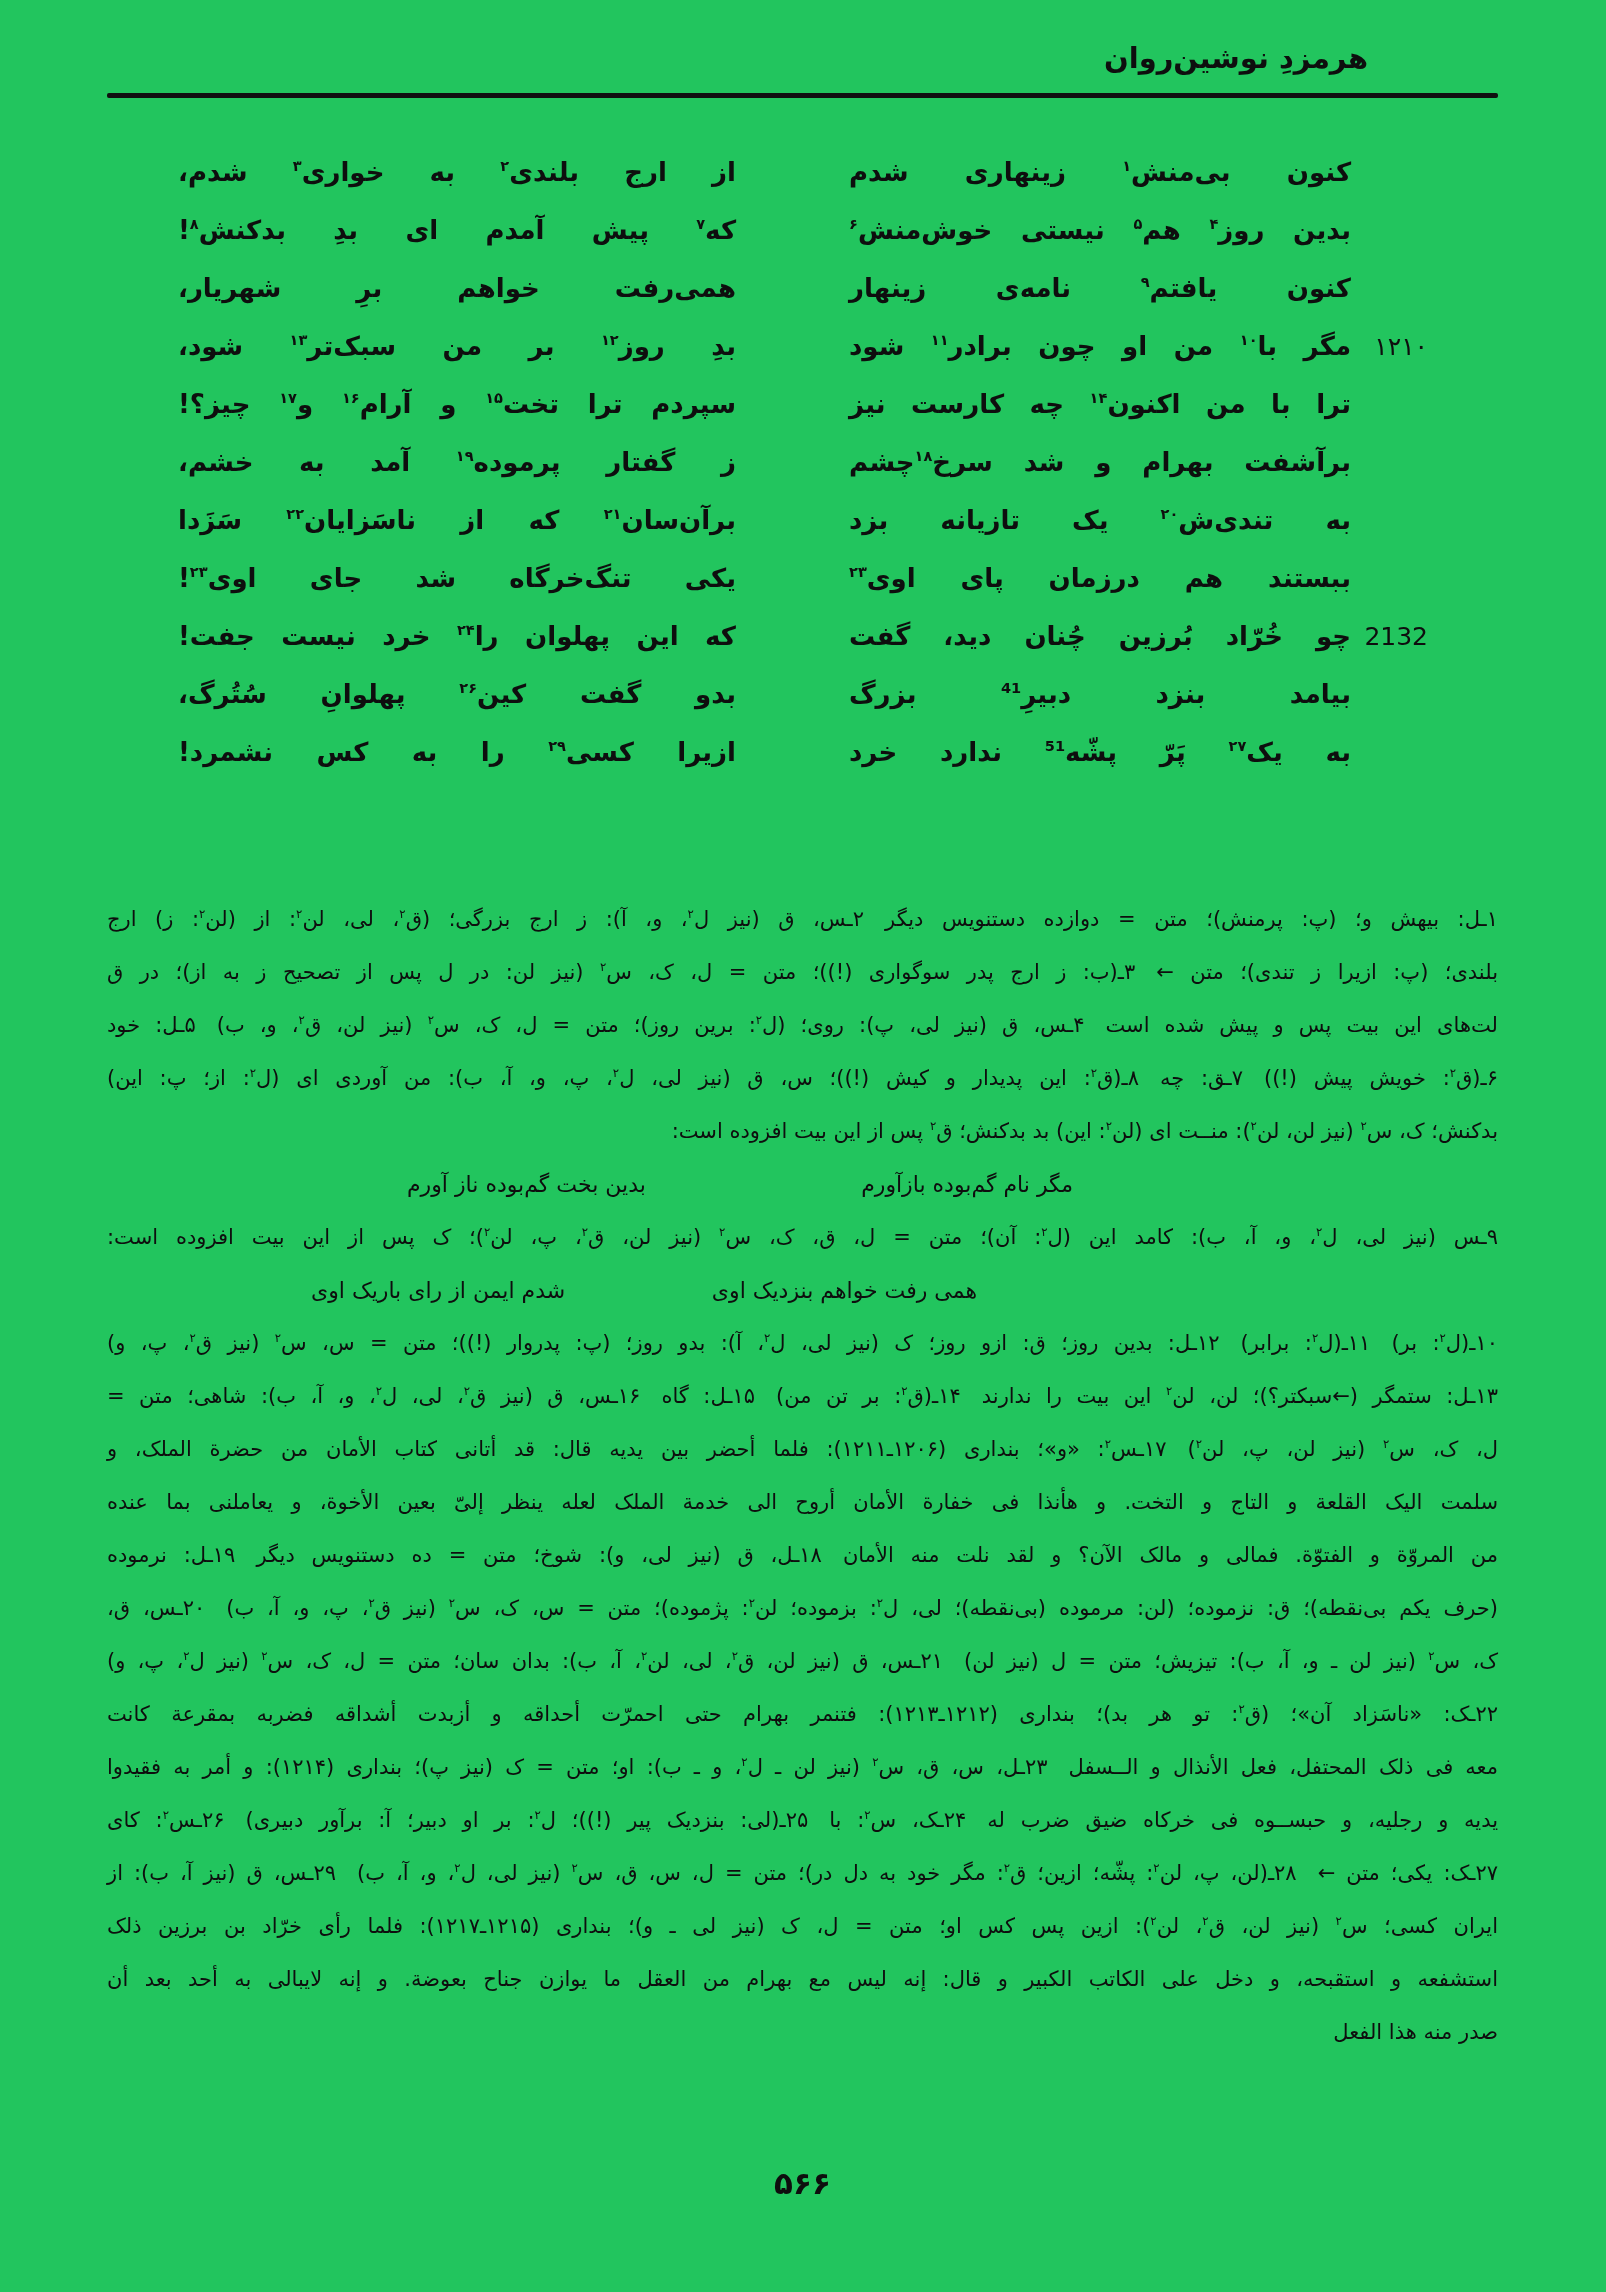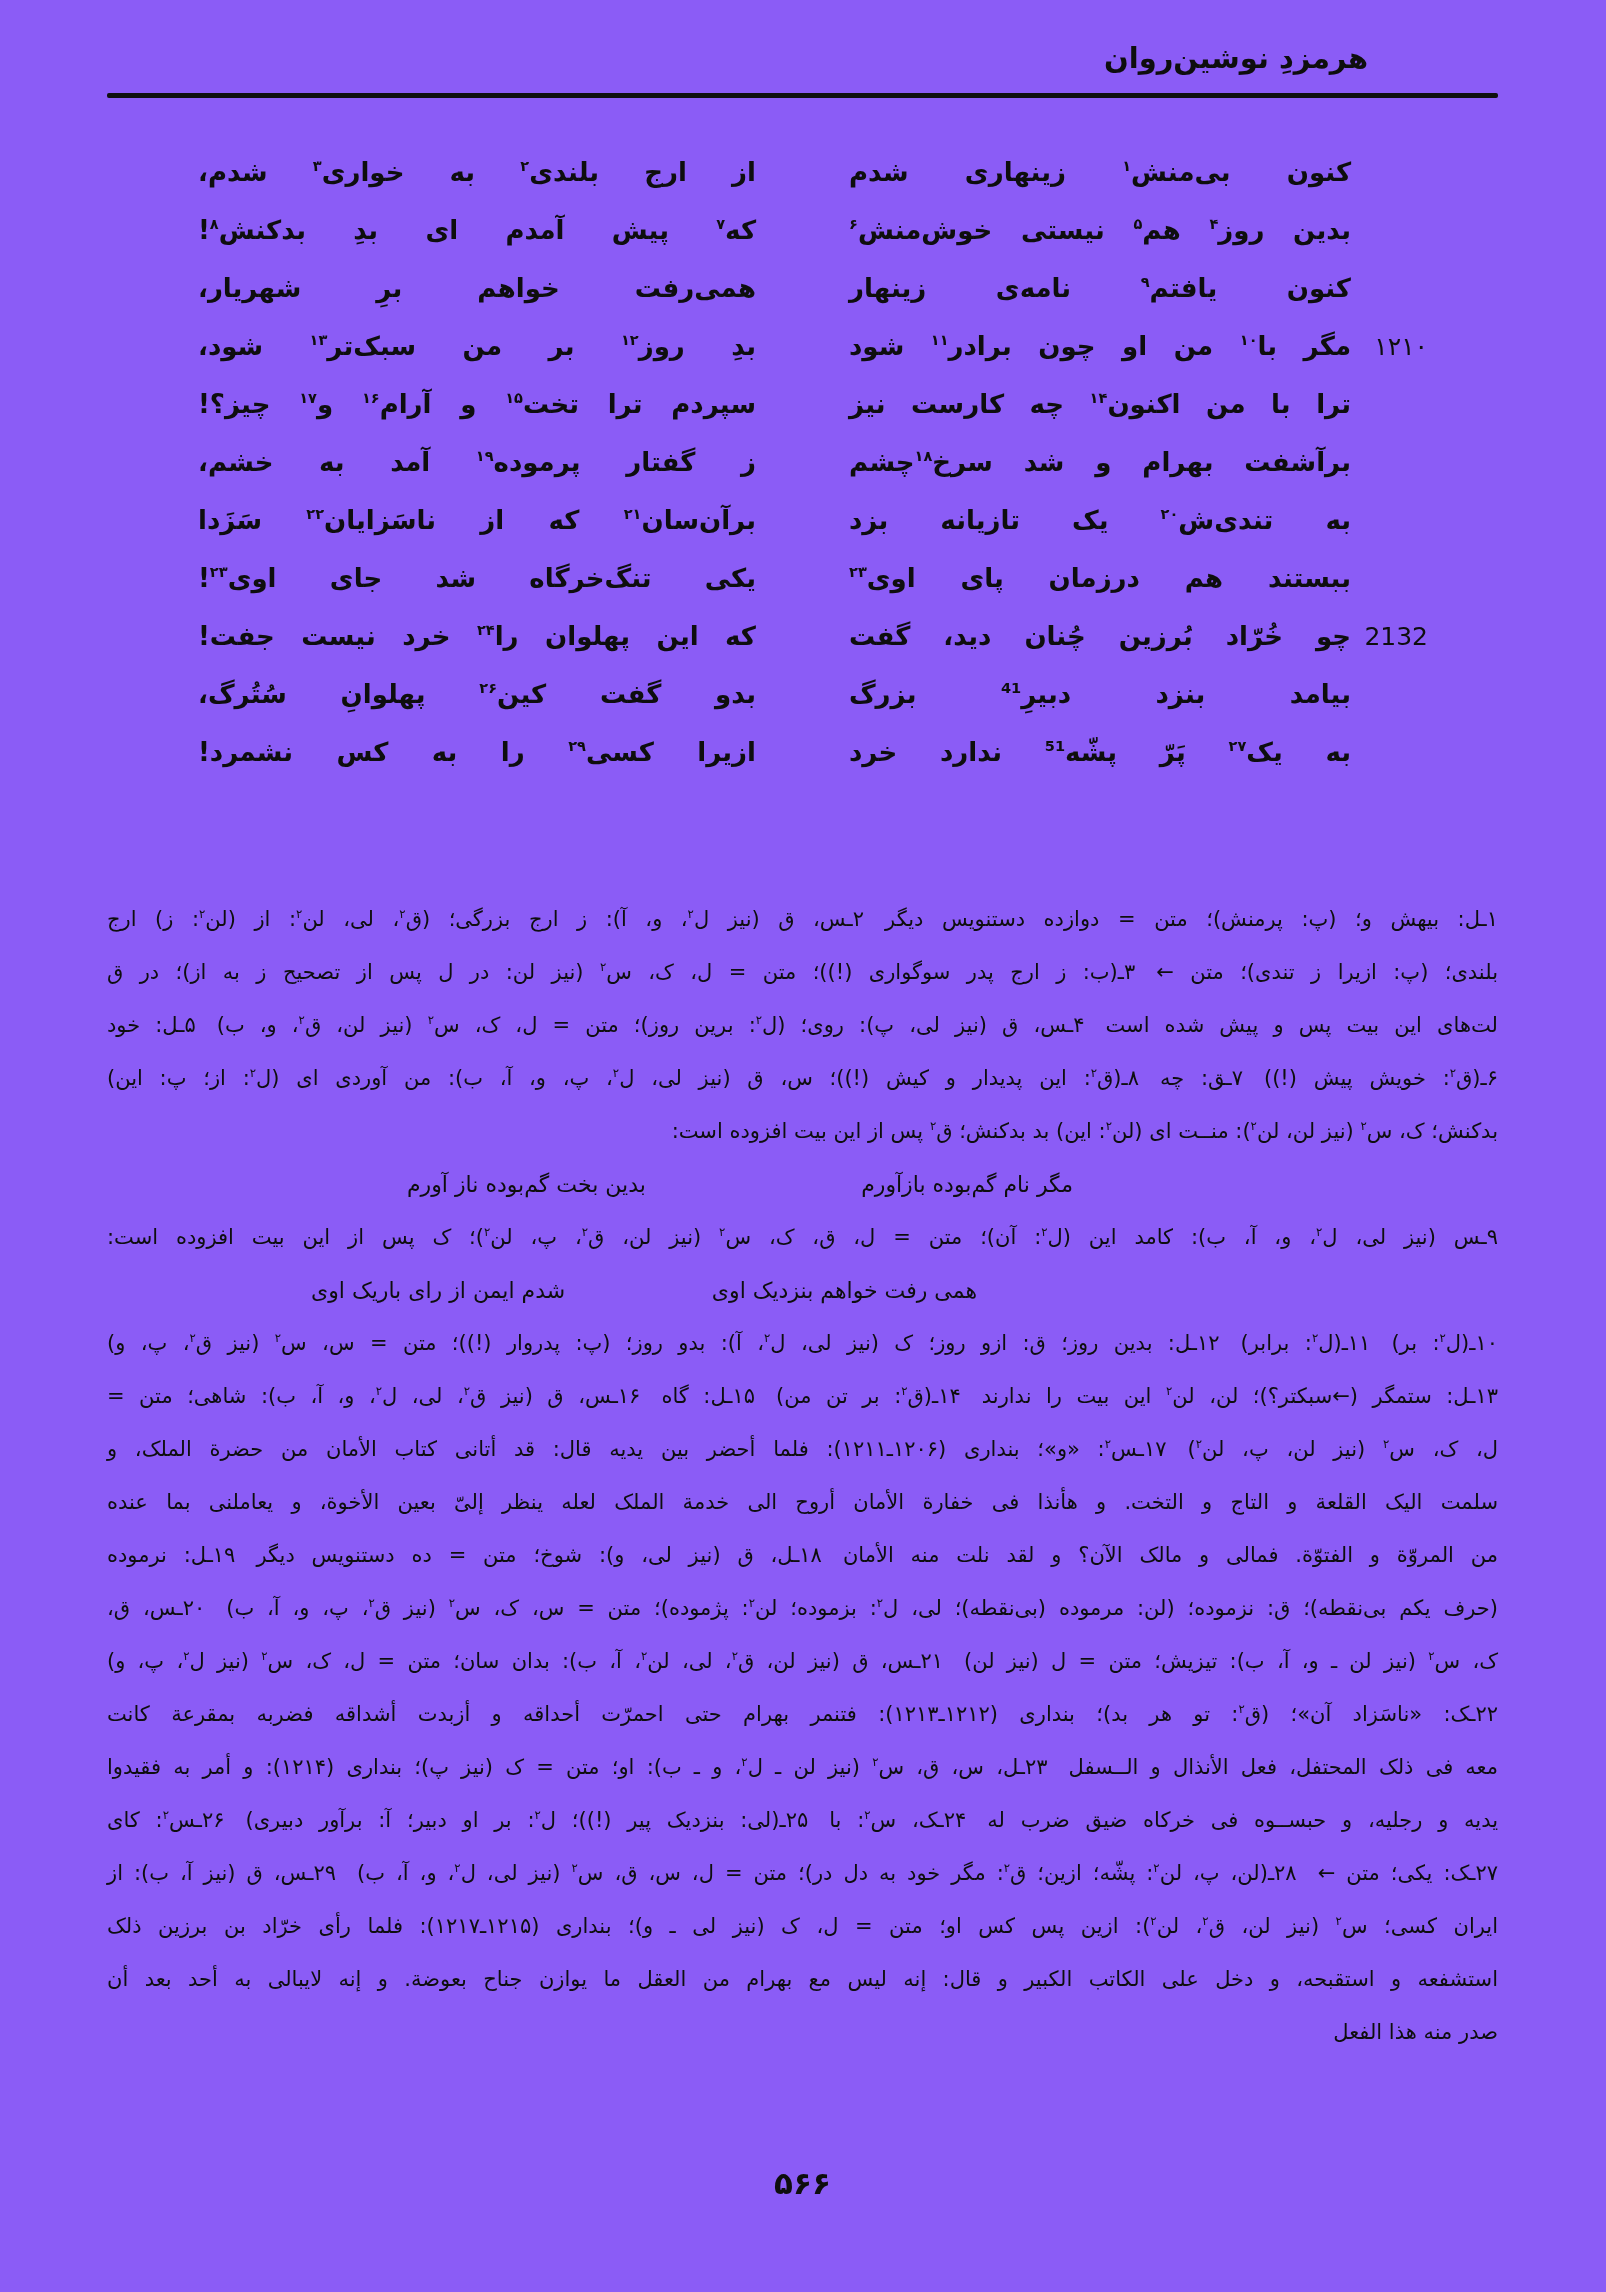--- a/index.html
+++ b/index.html
@@ -1,18 +1,18 @@
 <!DOCTYPE html>
 <html lang="fa" dir="rtl"><head>
 <meta charset="utf-8">
 <style>
   html,body{margin:0;padding:0;background:#e8e6e0;}
   .page{
     position:relative; width:1607px; height:2292px; margin:0 auto;
-    background:#8b5cf6; color:#0e0e0e; direction:rtl;
+    background:#22c55e; color:#0e0e0e; direction:rtl;
     font-family:"DejaVu Sans", sans-serif; overflow:hidden;
   }
   
   .running-head{
     position:absolute; top:41px; right:238px;
     font-size:29px; font-weight:bold; letter-spacing:0;
   }
   .head-rule{
     position:absolute; top:93px; left:108px; right:108px; height:4.8px;
     background:#101010; border-radius:1.9px;
@@ -23,21 +23,21 @@
   .vnum{
     position:absolute; right:-77px; top:0; width:75px; height:58px;
     display:flex; align-items:center; justify-content:flex-start;
     font-size:25px; font-weight:normal;
   }
   .hemi{
     font-size:26px; font-weight:bold; white-space:nowrap;
     text-align:justify; text-align-last:justify;
   }
   .hemi.right{width:502px;}
-  .hemi.left{width:558px;margin-left:20px;}
+  .hemi.left{width:558px;}
   .hemi sup, .fline sup{
     font-size:0.56em; vertical-align:super; line-height:0; font-weight:bold;
   }
   
   .footnotes{position:absolute; top:893px; right:108px; left:108px;}
   .fline{
     font-size:21px; line-height:53px; height:53px; white-space:nowrap;
     text-align:justify; text-align-last:justify; font-weight:normal;
   }
   .fline.no-stretch{text-align:right; text-align-last:auto;}

